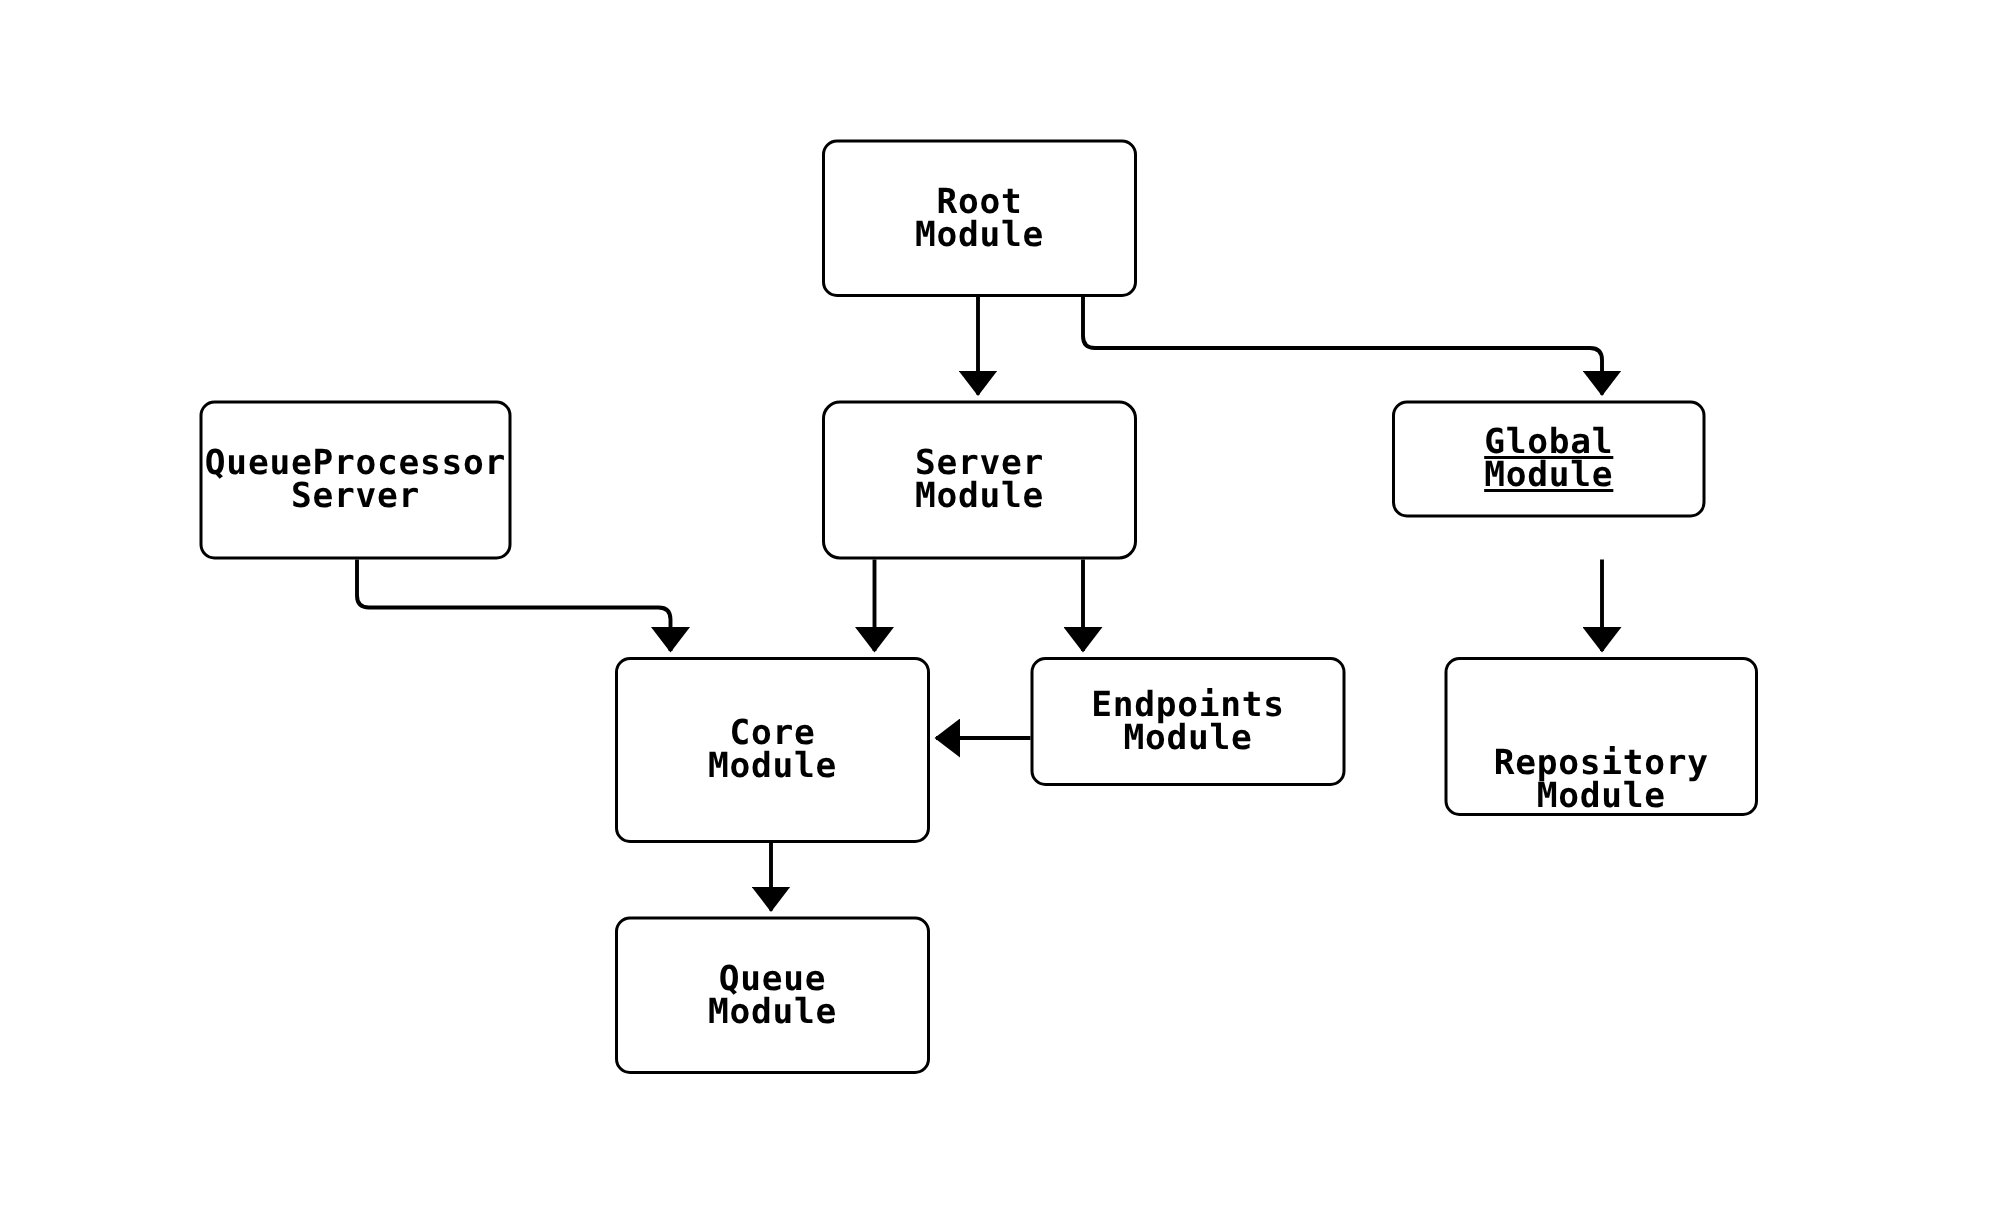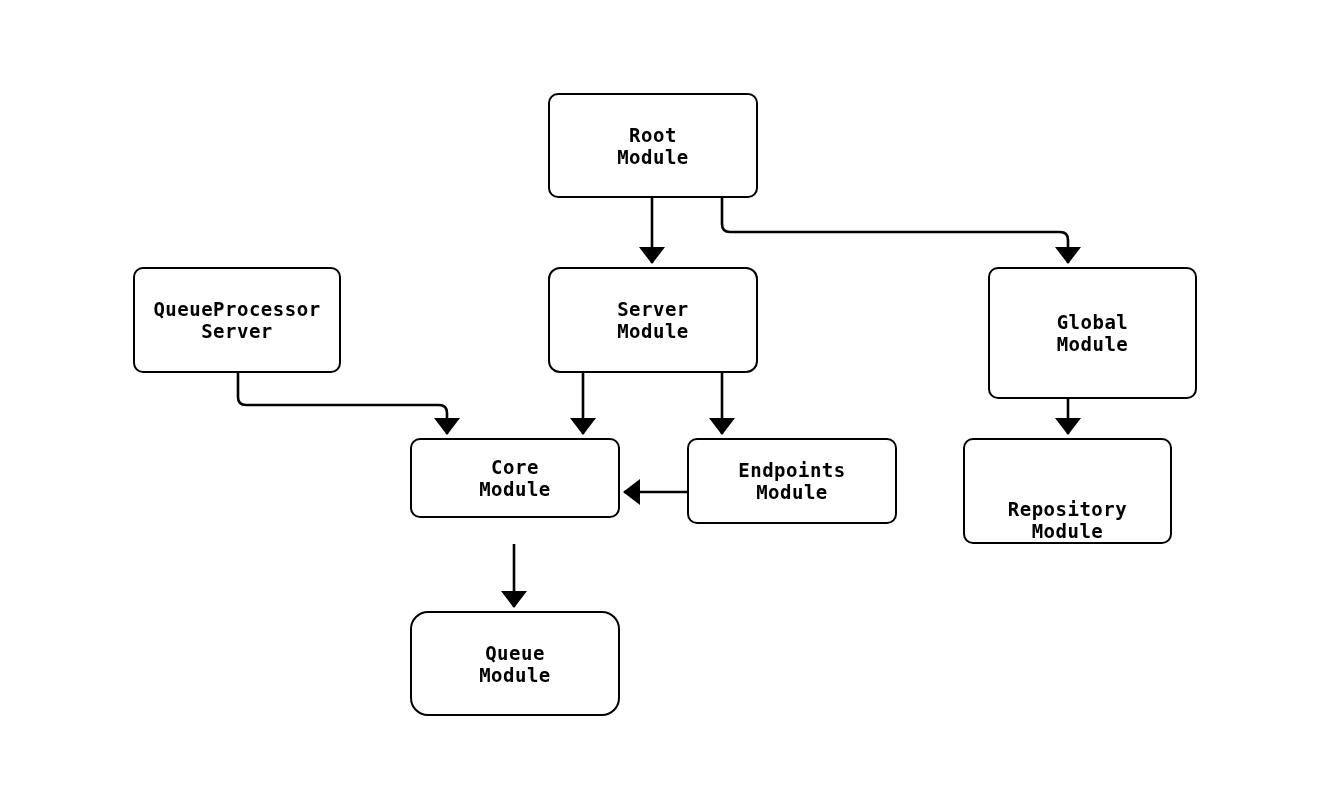--- a/index.html
+++ b/index.html
@@ -46,21 +46,21 @@
     background: var(--node-fill, #ffffff);
     display: flex;
     align-items: center;
     justify-content: center;
   }
   .node-label {
     display: block;
     white-space: pre-line;
     text-align: center;
     font-weight: bold;
-    font-size: 19px;
+    font-size: 23px;
     line-height: 22px;
     color: var(--text, #000000);
     letter-spacing: 0.5px;
   }
 </style>
 </head>
 <body>
 
 <div class="canvas" id="canvas" style="--bg: #ffffff; --stroke: #000000; --node-fill: #ffffff; --text: #000000;">
   <svg class="edge-layer" width="1337" height="809" viewBox="0 0 1337 809">
@@ -86,34 +86,34 @@
 Module</span>
       </div>
       <div class="node" style="left: 133px; top: 267px; width: 208px; height: 106px;">
         <span class="node-label">QueueProcessor
 Server</span>
       </div>
       <div class="node" style="left: 548px; top: 267px; width: 210px; height: 106px; border-radius: 12px;">
         <span class="node-label">Server
 Module</span>
       </div>
-      <div class="node" style="left: 988px; top: 267px; width: 209px; height: 132px;">
+      <div class="node" style="left: 928px; top: 267px; width: 209px; height: 78px; text-decoration: underline;">
         <span class="node-label">Global
 Module</span>
       </div>
-      <div class="node" style="left: 410px; top: 438px; width: 210px; height: 80px;">
+      <div class="node" style="left: 410px; top: 438px; width: 210px; height: 124px;">
         <span class="node-label">Core
 Module</span>
       </div>
       <div class="node" style="left: 687px; top: 438px; width: 210px; height: 86px;">
         <span class="node-label">Endpoints
 Module</span>
       </div>
       <div class="node" style="left: 963px; top: 438px; width: 209px; height: 106px; align-items: flex-end;">
         <span class="node-label">Repository
 Module</span>
       </div>
-      <div class="node" style="left: 410px; top: 611px; width: 210px; height: 105px; border-radius: 18px;">
+      <div class="node" style="left: 410px; top: 611px; width: 210px; height: 105px;">
         <span class="node-label">Queue
 Module</span>
       </div>
     </div>
 </div>
 
 </body></html>

